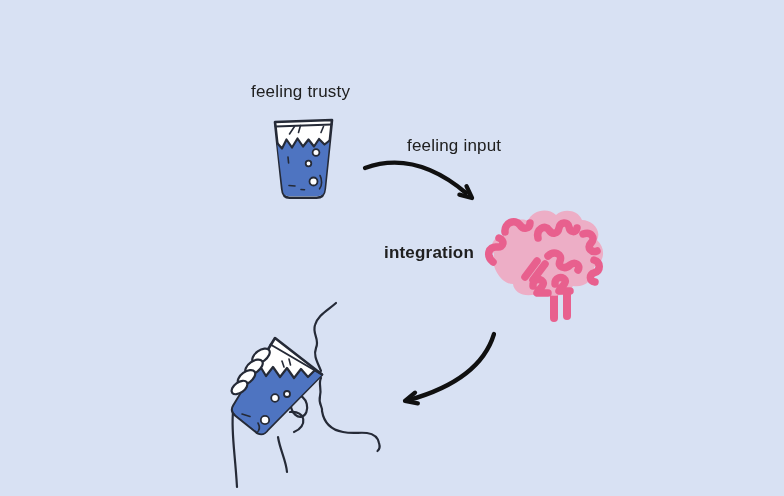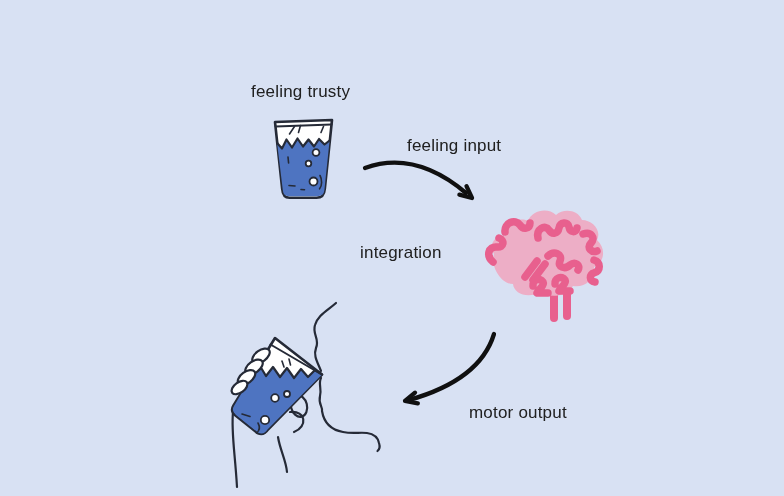--- a/index.html
+++ b/index.html
@@ -23,38 +23,37 @@
   .label{
     position:absolute;
     font-size:17px;
     line-height:1;
     letter-spacing:.2px;
     color:var(--text);
     white-space:nowrap;
   }
   .l-stimulus   {left:251px;top:83px;}
   .l-sensory    {left:407px;top:137px;}
-  .l-integration{left:360px;top:244px;}
+  .l-integration{left:384px;top:244px;font-weight:bold;}
   .l-motor      {left:469px;top:404px;}
   .icon{position:absolute;}
   .i-glass {left:268px;top:110px;}
   .i-sensory-arrow{left:355px;top:145px;}
   .i-brain {left:478px;top:202px;}
   .i-motor-arrow{left:395px;top:325px;}
   .i-figure{left:210px;top:280px;}
 </style>
 </head>
 <body>
 
 <div class="canvas">
 
   <span class="label l-stimulus">feeling trusty</span>
   <span class="label l-sensory">feeling input</span>
   <span class="label l-integration">integration</span>
-  <span class="label l-motor">motor output</span>
 
   <svg class="icon i-glass" width="72" height="95" viewBox="0 0 72 95">
     <g fill="none" stroke="var(--ink)" stroke-linecap="round" stroke-linejoin="round">
       <path fill="var(--glass-white)" stroke-width="2.6" d="M7,12 L64,10 L56.8,79 Q56.2,87.8 48.5,87.8 L21.5,87.8 Q14.8,87.8 14.2,79 Z"></path>
       <path stroke-width="1.8" d="M7.6,16.5 L63.6,14.5"></path>
       <path fill="var(--water)" stroke="none" d="M9.1,33 L14,38.5 L18.5,29.5 L24,37.5 L29.5,28.5 L35,36.5 L40.5,29.5 L46,36.5 L51,29 L56.5,34.5 L61.6,30.5 L56.4,80 Q55.9,86.2 49,86.2 L21,86.2 Q15.3,86.2 14.8,80 Z"></path>
       <path stroke-width="2.2" d="M9.1,33 L14,38.5 L18.5,29.5 L24,37.5 L29.5,28.5 L35,36.5 L40.5,29.5 L46,36.5 L51,29 L56.5,34.5 L61.6,30.5"></path>
       <g stroke-width="1.6">
         <path d="M26.5,16.5 L21.5,24"></path>
         <path d="M32.5,15.5 L30.5,22.5"></path>

